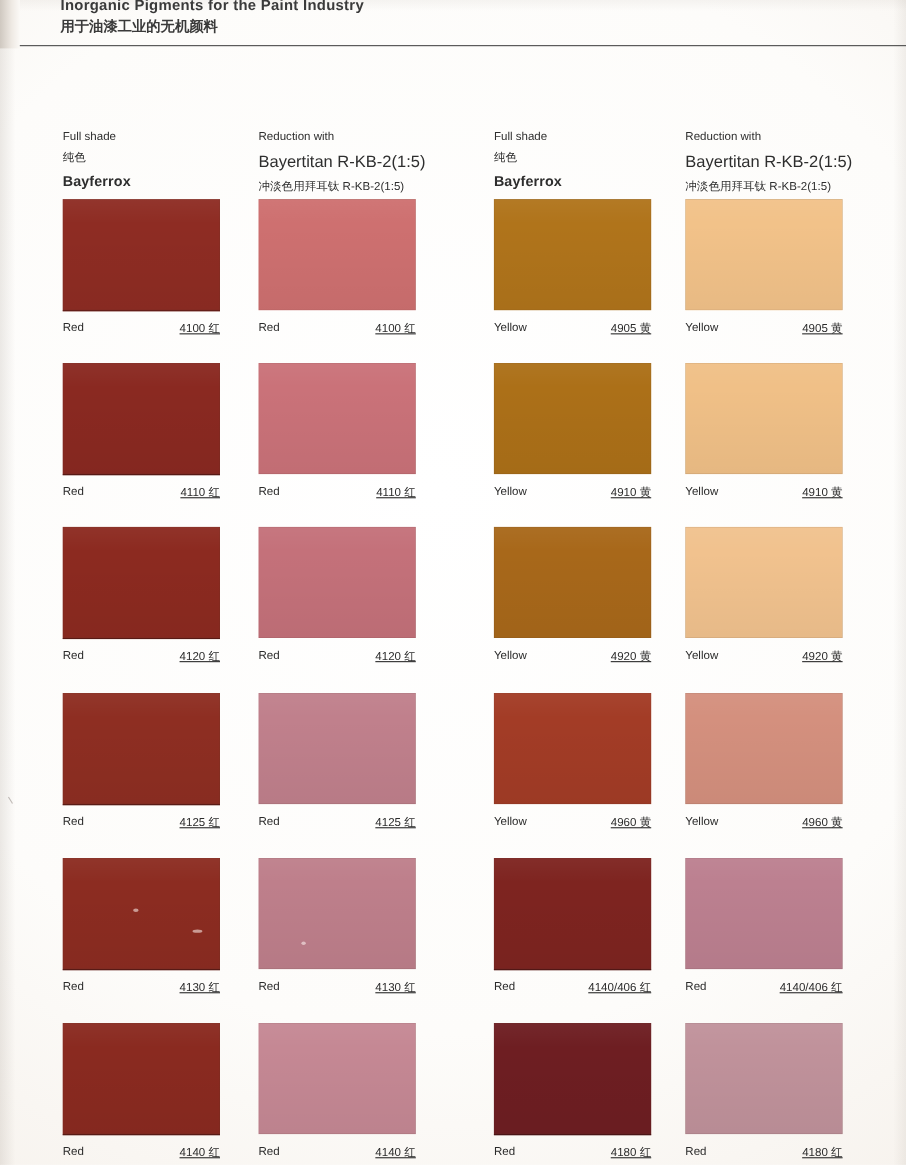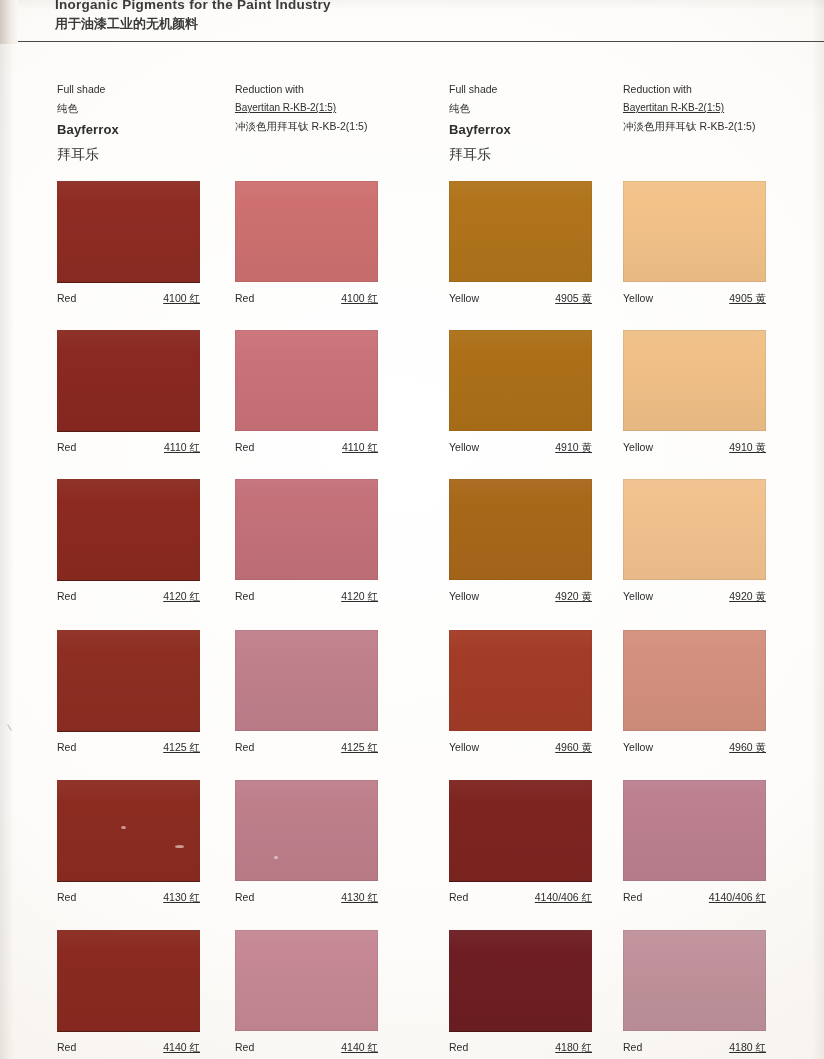--- a/index.html
+++ b/index.html
@@ -78,27 +78,28 @@
     background: linear-gradient(to right, #cfc8c0 0%, #efeae4 60%, #fbf9f6 100%);
   }
 
   
   .colhead {
     position: absolute;
     font-size: 10.5px;
     color: #2e2e2e;
     line-height: 1.82;
     white-space: nowrap;
+    margin-top: 35px;
   }
   .colhead .l1 { font-size: 10.5px; }
   .colhead .l2 { font-size: 10.5px; }
   .colhead .l3 { font-size: 13px; font-weight: bold; letter-spacing: .01em; }
   .colhead .l4 { font-size: 14px; }
   .colhead .r1 { font-size: 10.5px; }
-  .colhead .r2 { font-size: 10px; text-decoration: underline; }
+  .colhead .r2 { font-size: 15px; }
   .colhead .r3 { font-size: 10.5px; }
 
   
   .swatch {
     position: absolute;
     width: 143px;
     height: 101px;
     box-shadow: 0 0 0 0.5px rgba(80,60,50,.18) inset;
   }
   .swatch.shade-full::after {

